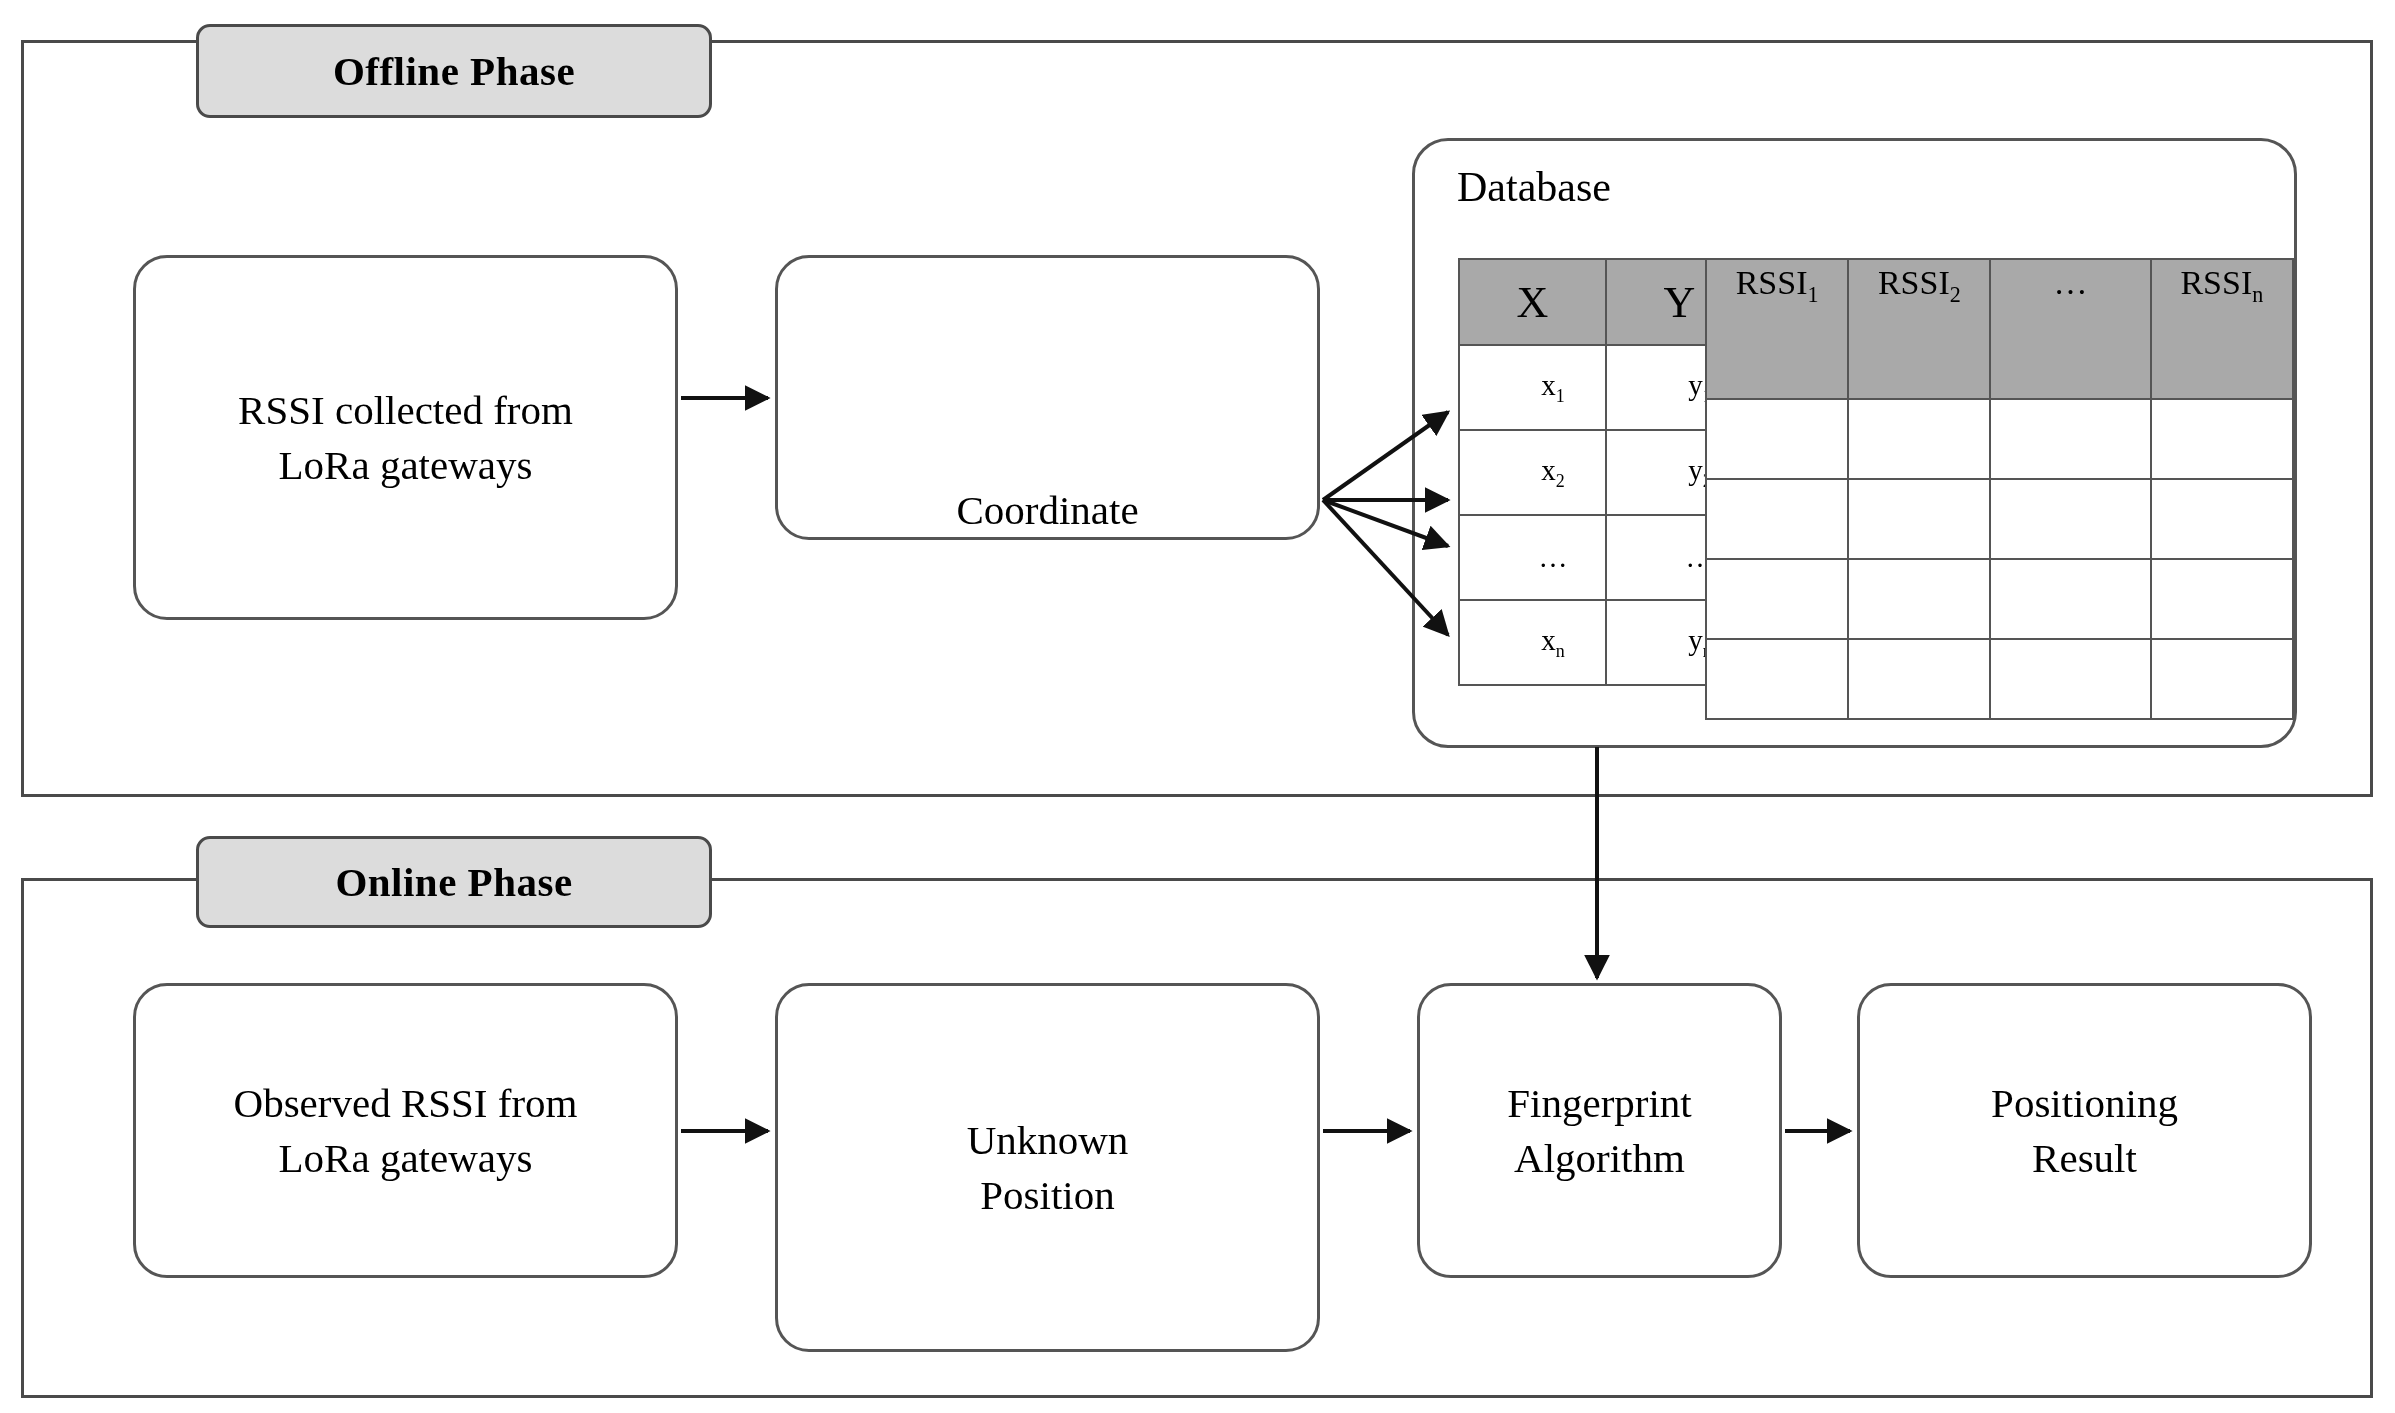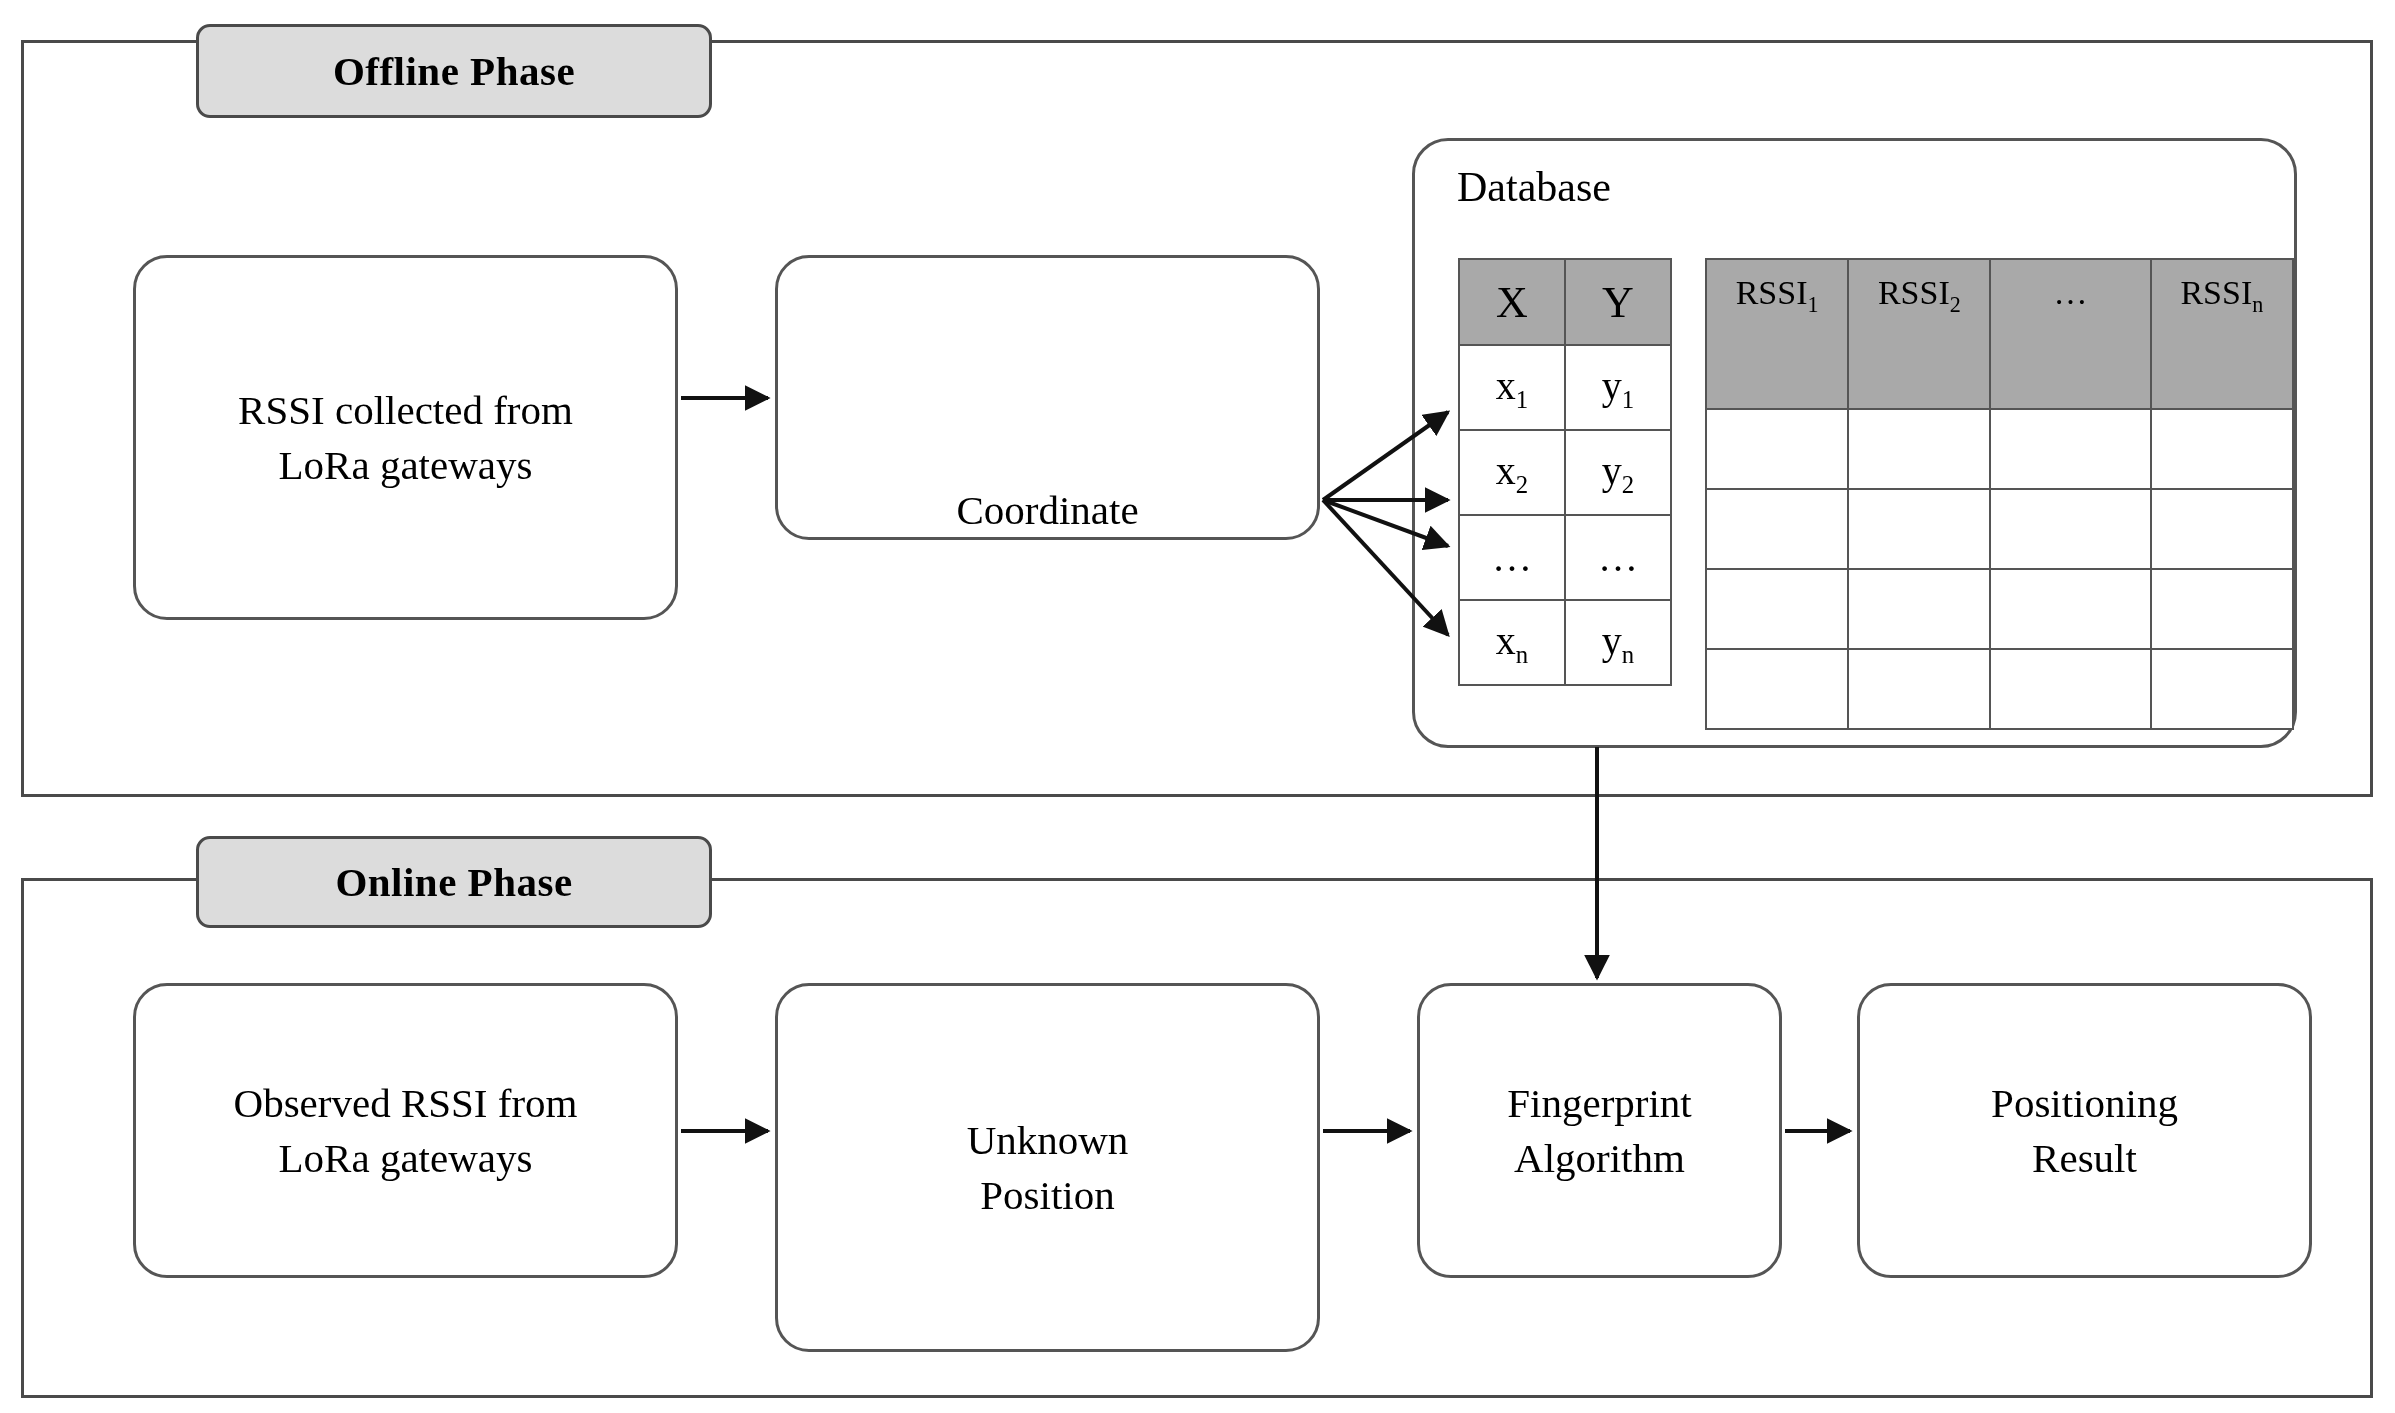--- a/index.html
+++ b/index.html
@@ -108,31 +108,31 @@
     color: #000;
     background: #ffffff;
   }
   table.grid th {
     background: #a9a9a9;
   }
 
   
   #xy-table { left: 43px; top: 117px; }
   #xy-table th { width: 104px; height: 84px; font-size: 44px; vertical-align: middle; }
-  #xy-table td { width: 104px; height: 83px; font-size: 40px; vertical-align: middle; }
+  #xy-table td { width: 104px; height: 83px; font-size: 29px; vertical-align: middle; padding-left: 41px; }
   #xy-table sub { font-size: 0.62em; }
 
   
   #rssi-table { left: 290px; top: 117px; }
   #rssi-table th {
     width: 141px;
     height: 134px;
     font-size: 34px;
     vertical-align: top;
-    padding-top: 14px;
+    padding-top: 4px;
   }
   #rssi-table td { width: 141px; height: 78px; }
   #rssi-table sub { font-size: 0.65em; }
   #rssi-table th.wide { width: 160px; }
   #rssi-table td.wide { width: 160px; }
 
   
   #arrow-layer {
     position: absolute;
     left: 0; top: 0;

